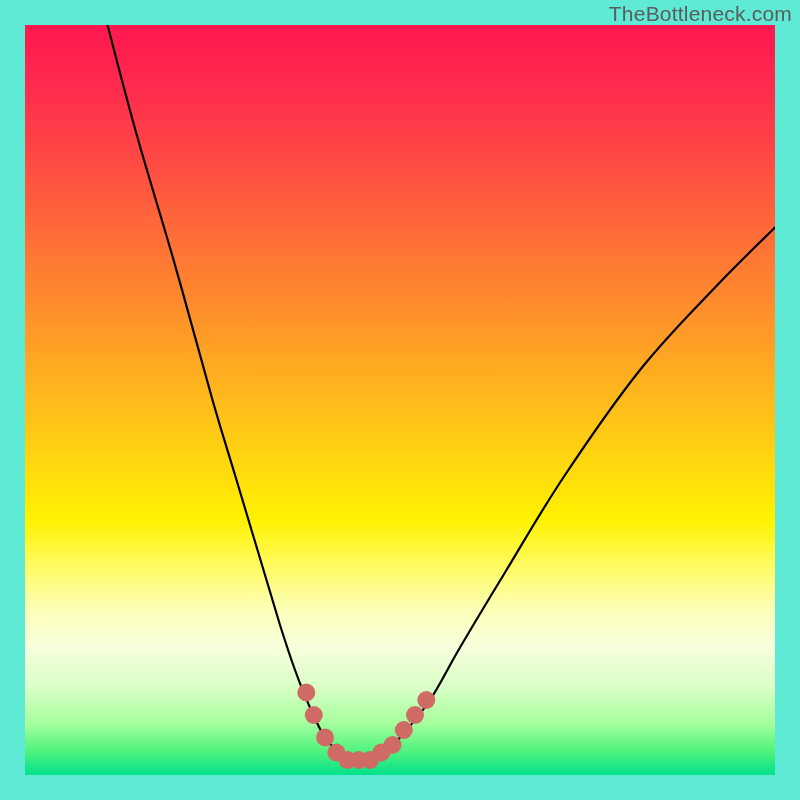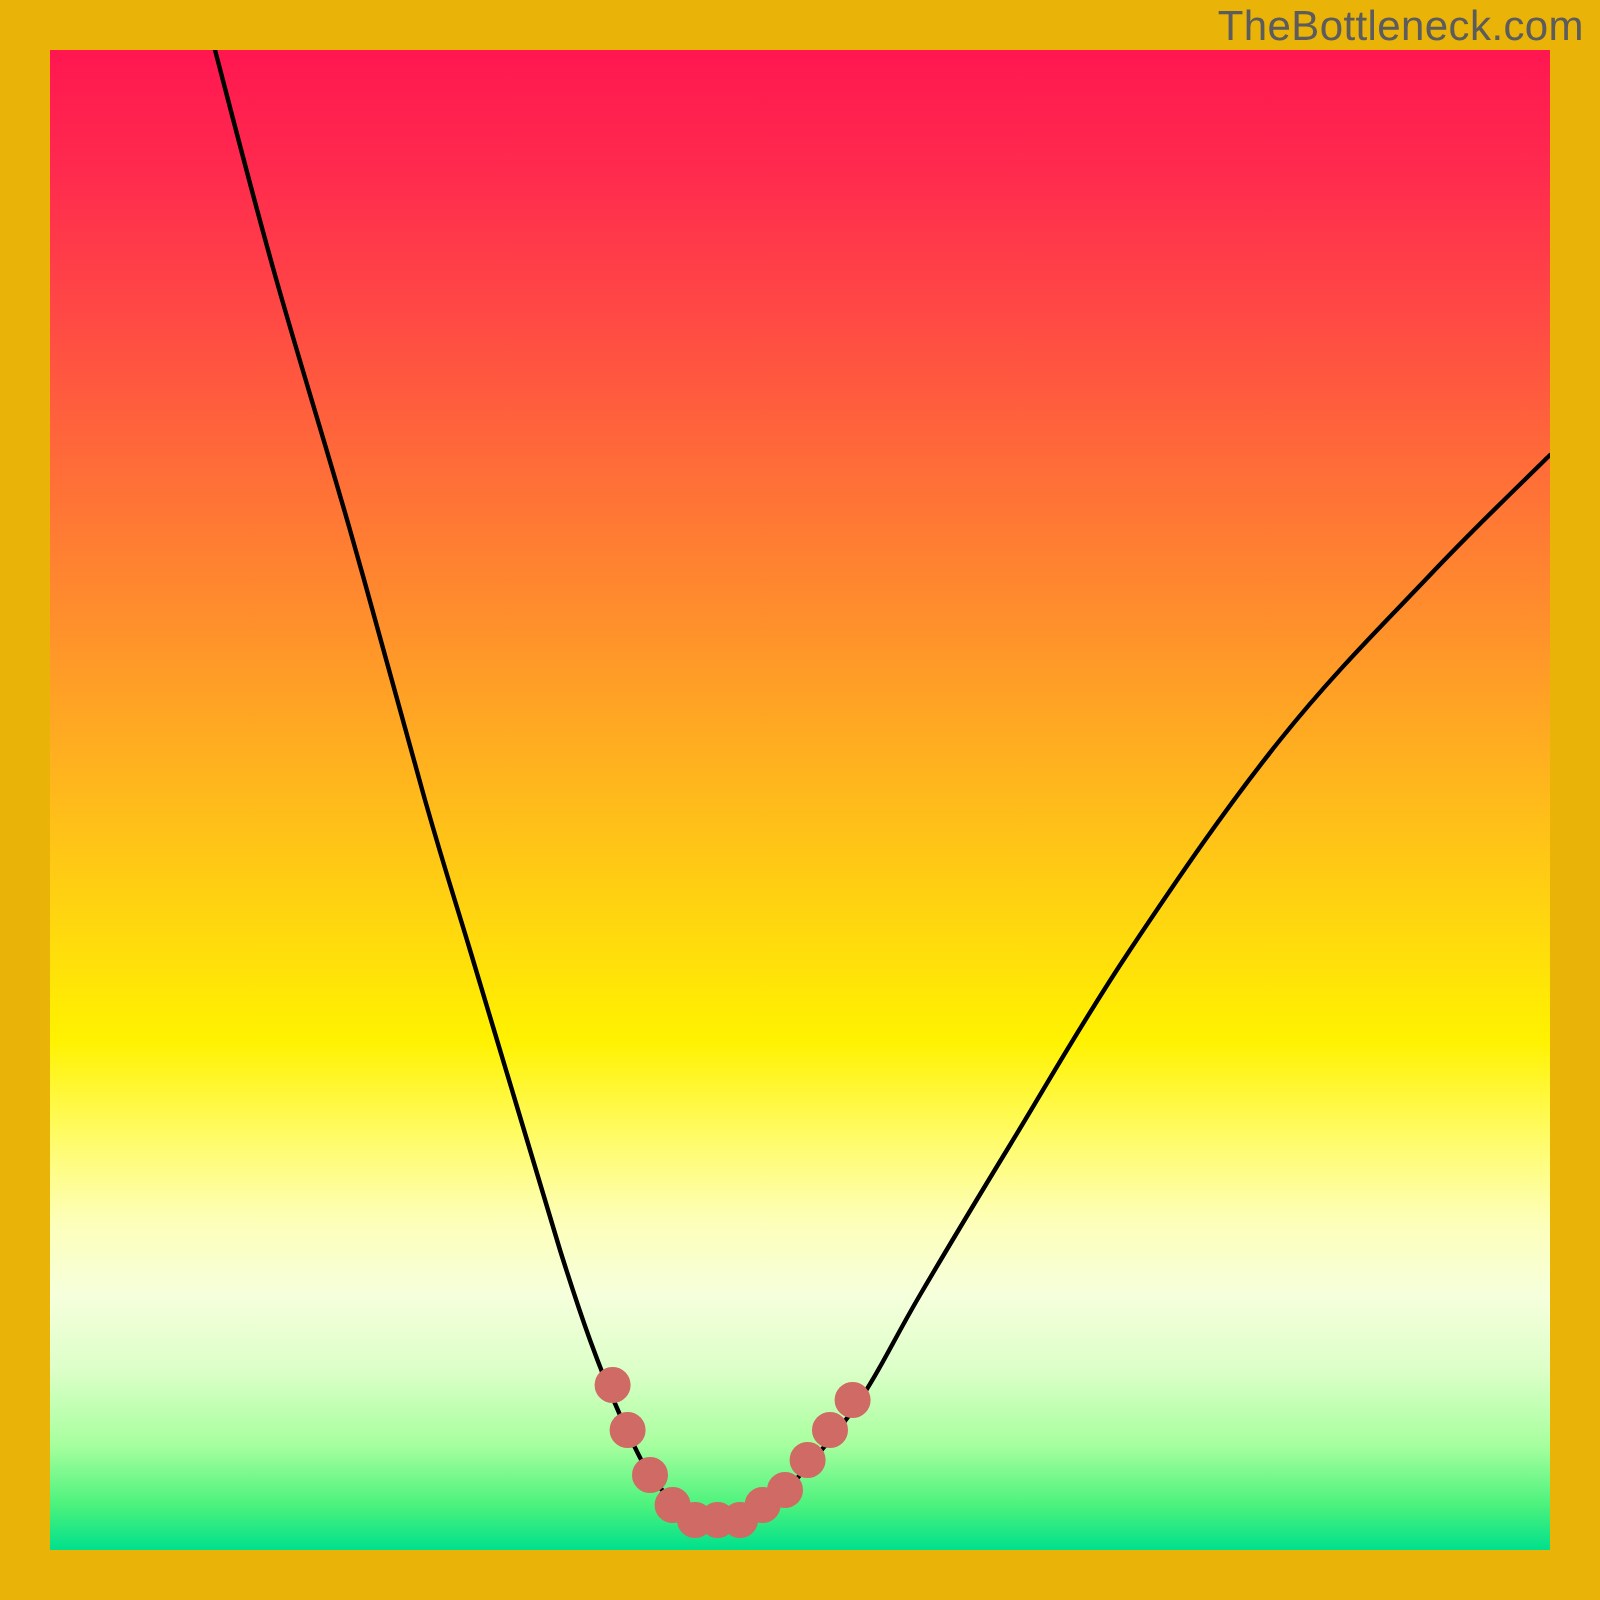--- a/index.html
+++ b/index.html
@@ -8,21 +8,21 @@
     width: 800px;
     height: 800px;
     overflow: hidden;
     background: #000;
     font-family: Arial, Helvetica, sans-serif;
   }
   .frame {
     position: relative;
     width: 800px;
     height: 800px;
-    background: #eab308;
+    background: #5eead4;
   }
   .plot-area {
     position: absolute;
     left: 25px;
     top: 25px;
     width: 750px;
     height: 750px;
     
     background: linear-gradient(to bottom,
       #ff1750 0%,

